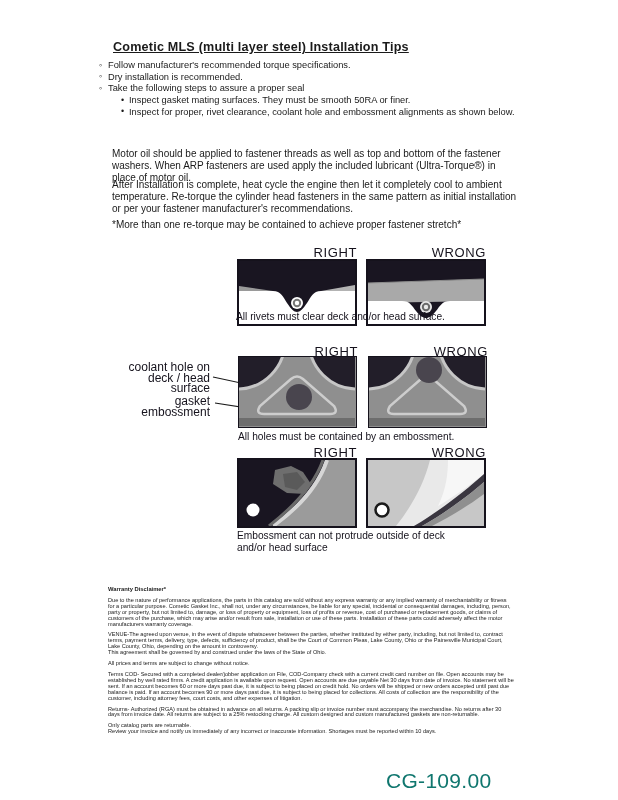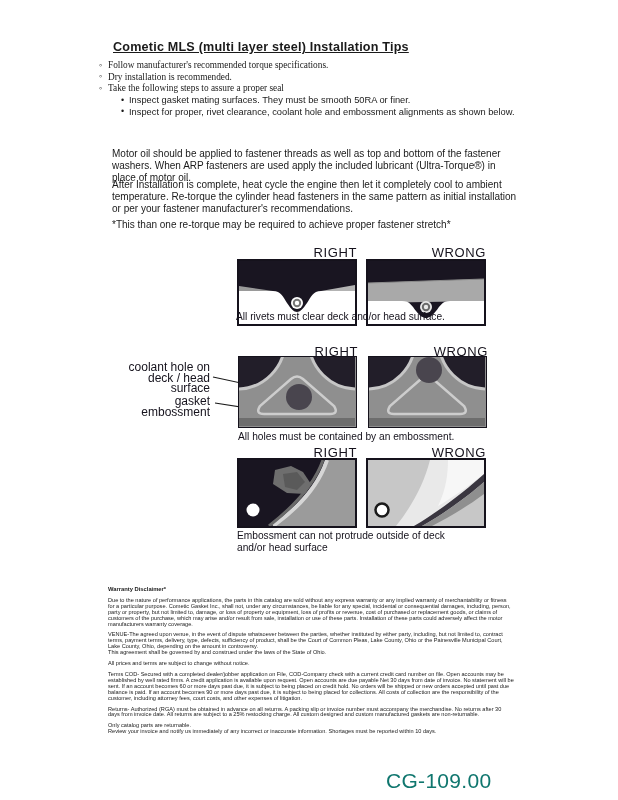--- a/index.html
+++ b/index.html
@@ -9,21 +9,21 @@
   }
   .abs { position:absolute; }
   .prewrap { white-space:pre-line; }
 
   .title {
     left:113px; top:25px; font-size:12.6px; font-weight:bold;
     text-decoration:underline; letter-spacing:0.2px;
   }
 
   .tips { left:99px; top:45px; font-size:9.3px; line-height:11.7px; }
-  .b-row { position:relative; padding-left:9px;font-family:Liberation Serif, serif; }
+  .b-row { position:relative; padding-left:9px; }
   .b-row::before { content:"\25E6"; position:absolute; left:0; top:-0.5px; font-size:9px; }
   .sb-row { position:relative; margin-left:22px; padding-left:8px; }
   .sb-row::before { content:"\2022"; position:absolute; left:0; top:-0.5px; font-size:9px; }
 
   .diesel-heading { left:113px; top:117px; font-size:12.3px; font-weight:bold; }
   .body-p { left:112px; width:410px; font-size:10px; line-height:12.2px; }
   .p1 { top:133px; }
   .p2 { top:164px; }
   .note { top:204px; }
 
@@ -50,21 +50,21 @@
   <div class="abs tips">
     <div class="b-row">Follow manufacturer's recommended torque specifications.</div>
     <div class="b-row">Dry installation is recommended.</div>
     <div class="b-row">Take the following steps to assure a proper seal</div>
     <div class="sb-row">Inspect gasket mating surfaces.  They must be smooth 50RA or finer.</div>
     <div class="sb-row">Inspect for proper, rivet clearance, coolant hole and embossment alignments as shown below.</div>
   </div>
 
   <div class="abs body-p p1">Motor oil should be applied to fastener threads as well as top and bottom of the fastener washers. When ARP fasteners are used apply the included lubricant (Ultra-Torque®) in place of motor oil.</div>
   <div class="abs body-p p2">After Installation is complete, heat cycle the engine then let it completely cool to ambient temperature. Re-torque the cylinder head fasteners in the same pattern as initial installation or per your fastener manufacturer's recommendations.</div>
-  <div class="abs body-p note">*This than one re-torque may be required to achieve proper fastener stretch*</div>
+  <div class="abs body-p note">*More than one re-torque may be contained to achieve proper fastener stretch*</div>
 
   <div class="abs dg-header" style="left:237px; top:230px;">RIGHT</div>
   <div class="abs dg-header" style="left:366px; top:230px;">WRONG</div>
 
   <div class="abs panel" style="left:237px; top:244px; width:120px; height:67px;">
     <svg width="116" height="63" viewBox="0 0 116 63">
       <rect width="116" height="63" fill="#191521"></rect>
       <path d="M0,30 L34,30 C42,30 44,36 48,42 C52,48 55,51 58,51 C61,51 64,48 68,42 C72,36 74,30 82,30 L116,30 L116,63 L0,63 Z" fill="#ffffff"></path>
       <path d="M0,30 L34,30 L0,25 Z" fill="#9a9a9a"></path>
       <path d="M82,30 L116,30 L116,24 Z" fill="#b3b3b3"></path>

